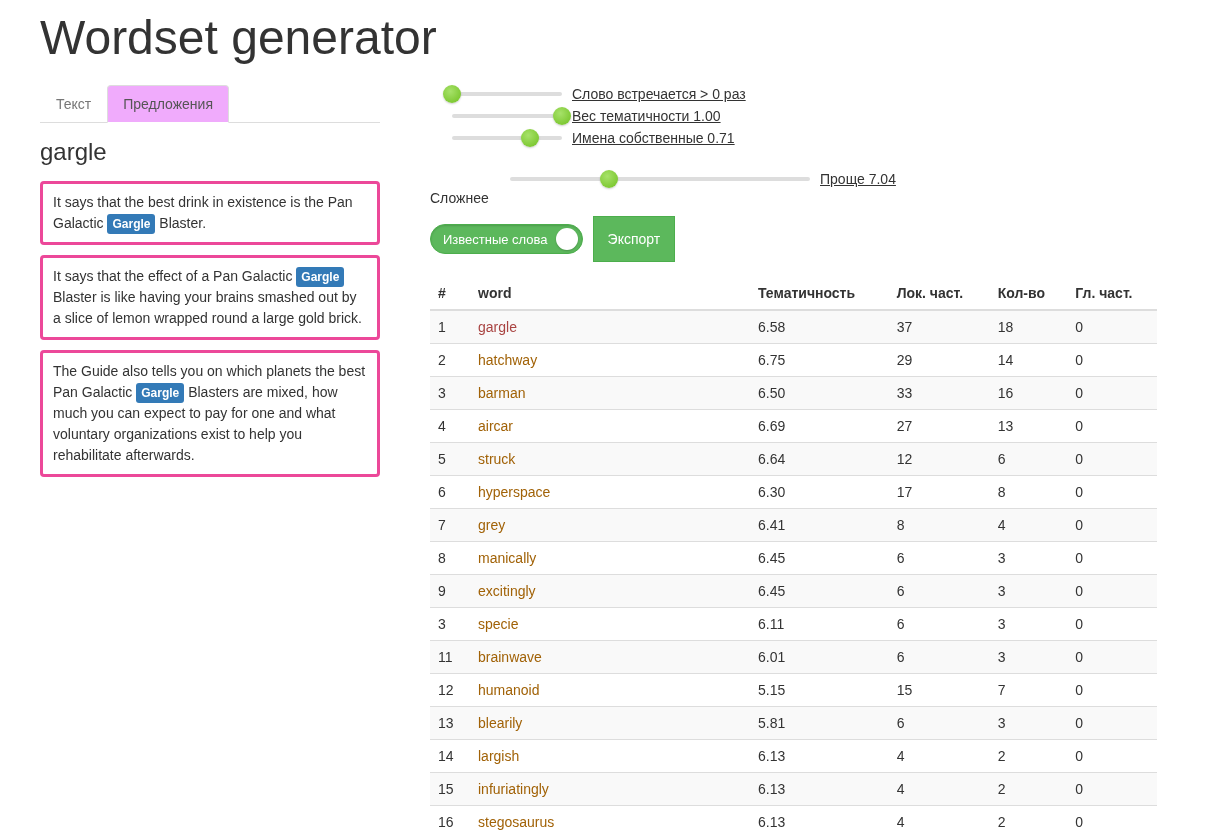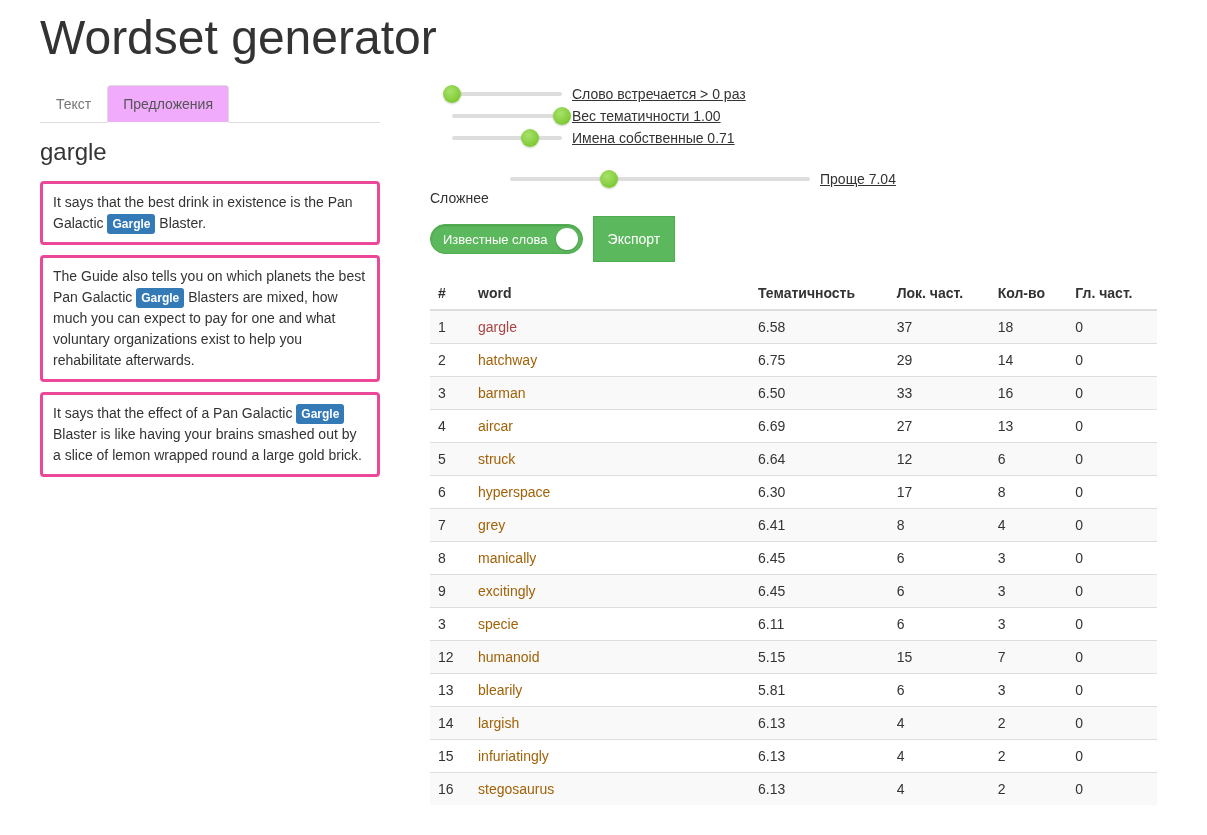--- a/index.html
+++ b/index.html
@@ -212,22 +212,22 @@
         <li>
           <a>Текст</a>
         </li>
         <li class="active">
           <a>Предложения</a>
         </li>
       </ul>
     <div class="word-heading">gargle</div>
     <div id="sentences">
         <div class="panel"><span>It says that the best drink in existence is the Pan Galactic </span><span class="label">Gargle</span><span> Blaster.</span></div>
+        <div class="panel"><span>It says that the effect of a Pan Galactic </span><span class="label">Gargle</span><span> Blaster is like having your brains smashed out by a slice of lemon wrapped round a large gold brick.</span></div>
         <div class="panel"><span>The Guide also tells you on which planets the best Pan Galactic </span><span class="label">Gargle</span><span> Blasters are mixed, how much you can expect to pay for one and what voluntary organizations exist to help you rehabilitate afterwards.</span></div>
-        <div class="panel"><span>It says that the effect of a Pan Galactic </span><span class="label">Gargle</span><span> Blaster is like having your brains smashed out by a slice of lemon wrapped round a large gold brick.</span></div>
       </div>
   </div>
 
   <div class="right">
     <div id="sliders" class="slider-group">
         <div class="slider-row">
           <span style="width: 12px; flex-shrink: 0;"></span>
           <span class="slider-wrap" style="width: 110px;">
             <span class="slider-track"></span>
             <span class="slider-thumb" style="left: 0px;"></span>
@@ -354,20 +354,28 @@
           </tr>
           <tr>
             <td>3</td>
             <td><span class="word-link">specie</span></td>
             <td>6.11</td>
             <td>6</td>
             <td>3</td>
             <td>0</td>
           </tr>
           <tr>
+            <td>11</td>
+            <td><span class="word-link">brainwave</span></td>
+            <td>6.01</td>
+            <td>6</td>
+            <td>3</td>
+            <td>0</td>
+          </tr>
+          <tr>
             <td>12</td>
             <td><span class="word-link">humanoid</span></td>
             <td>5.15</td>
             <td>15</td>
             <td>7</td>
             <td>0</td>
           </tr>
           <tr>
             <td>13</td>
             <td><span class="word-link">blearily</span></td>

